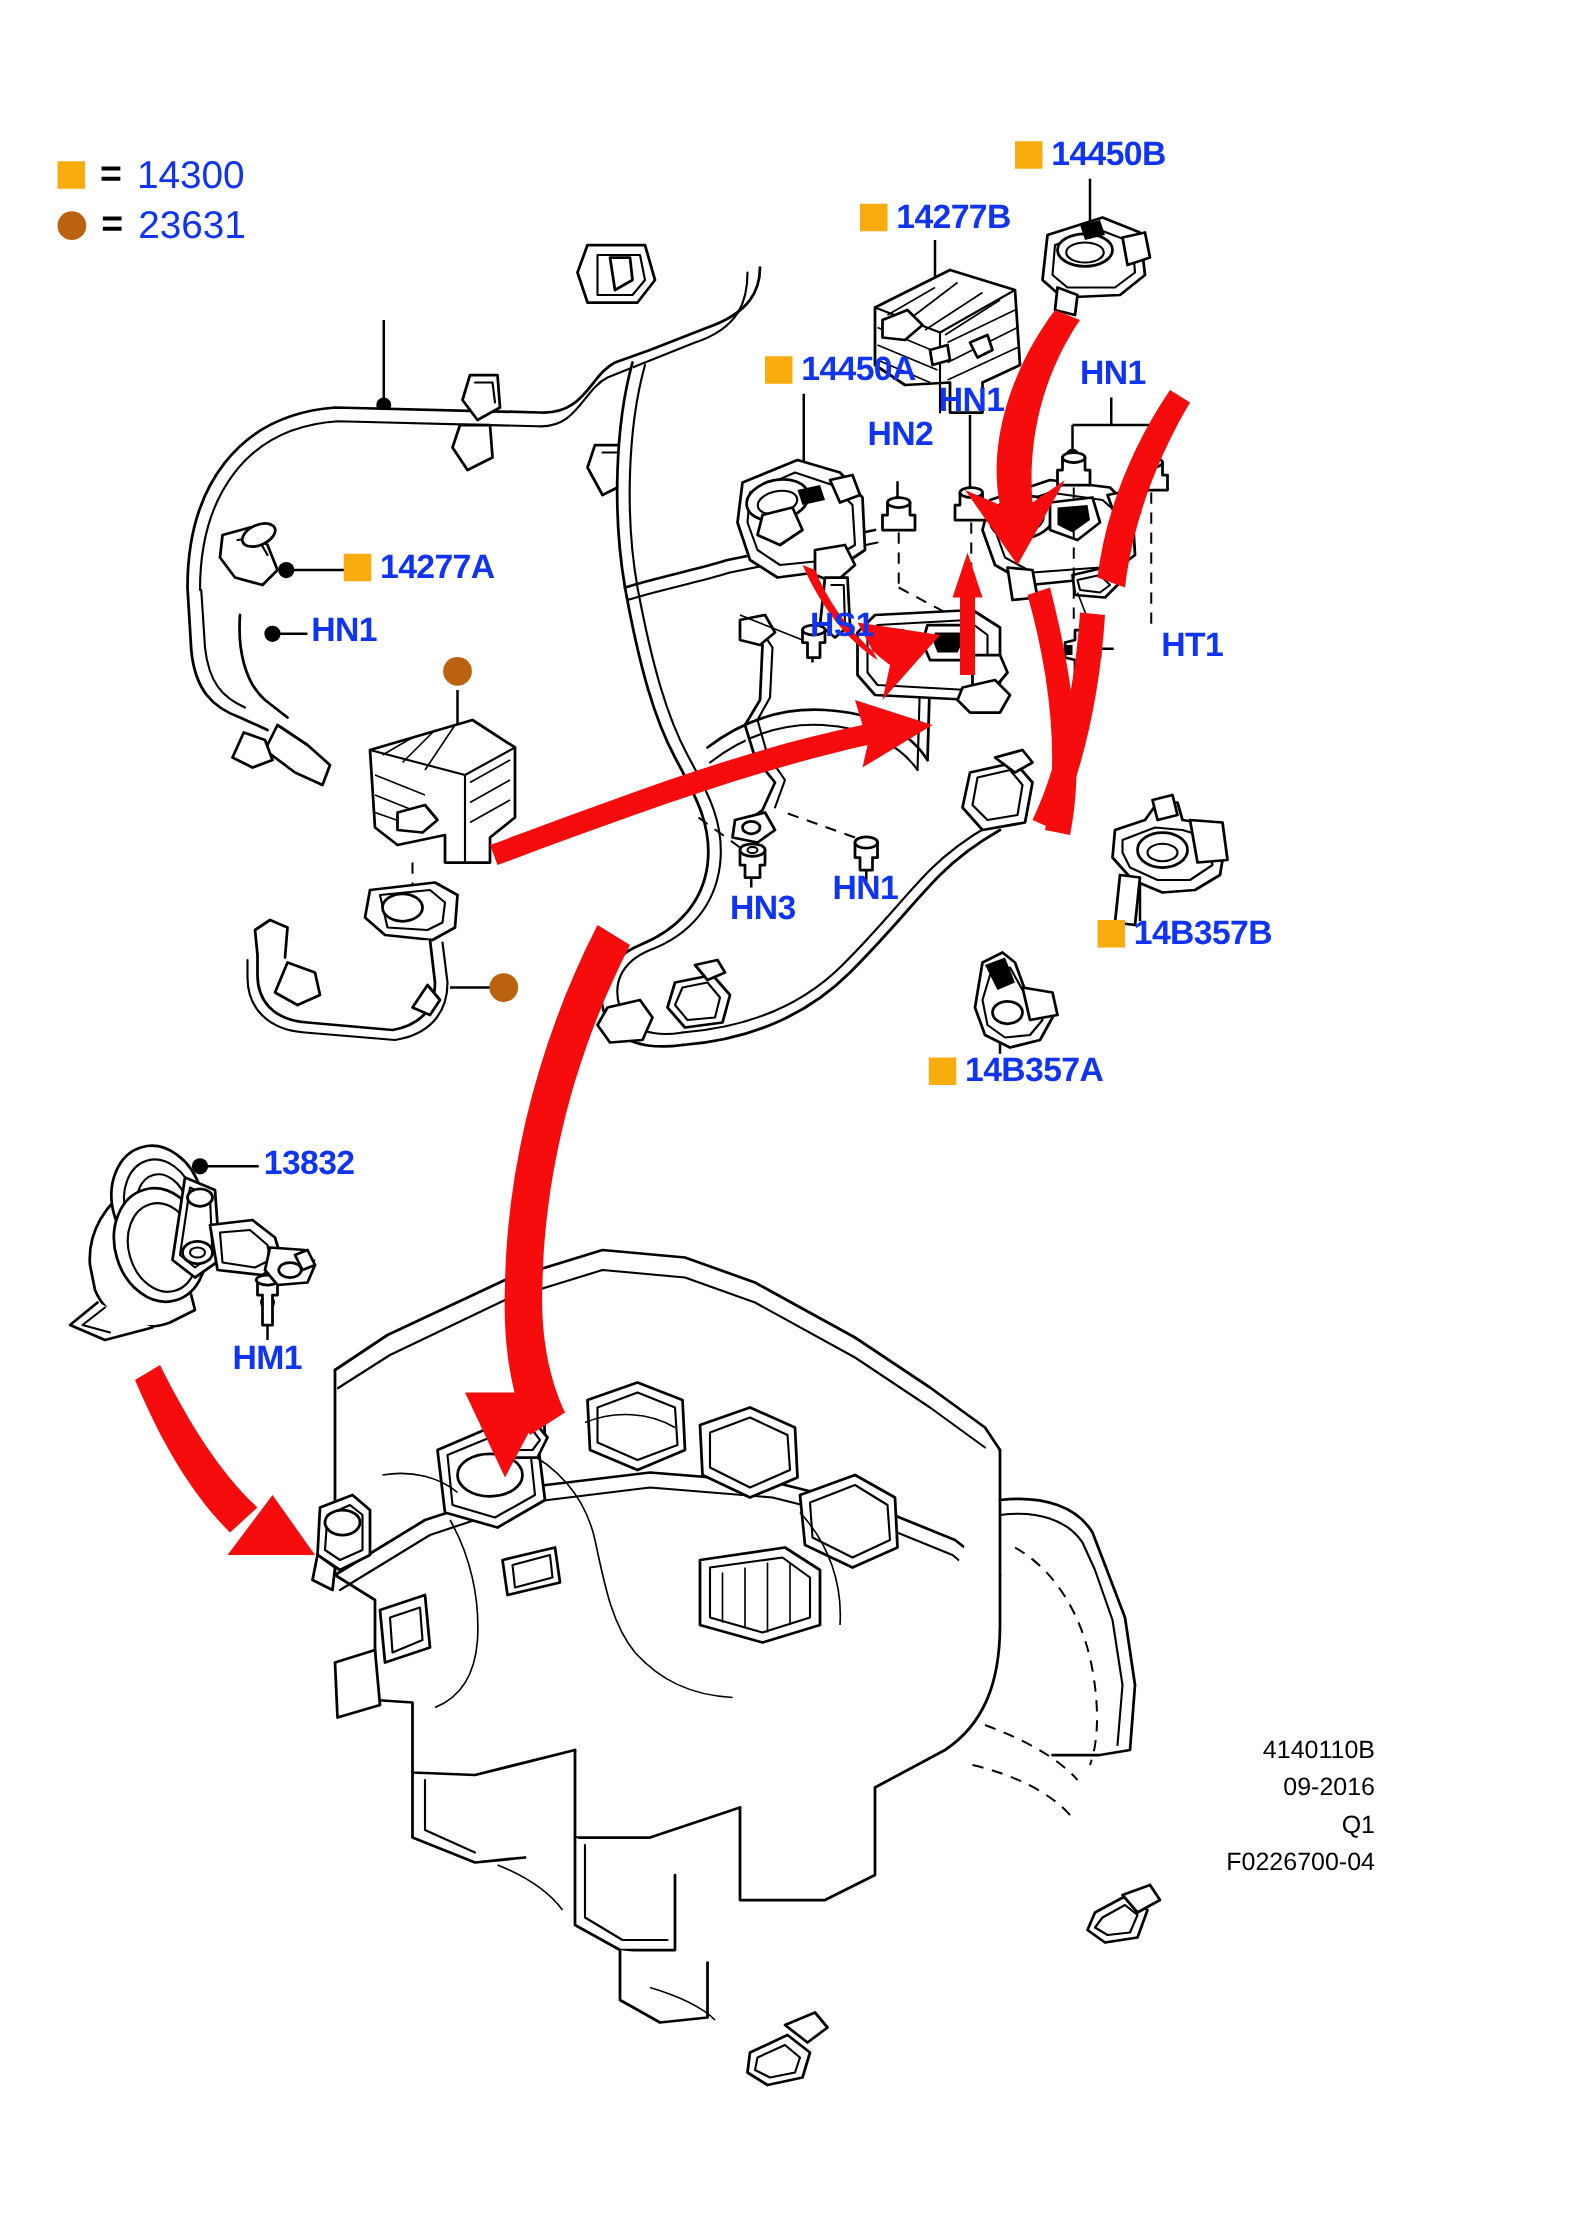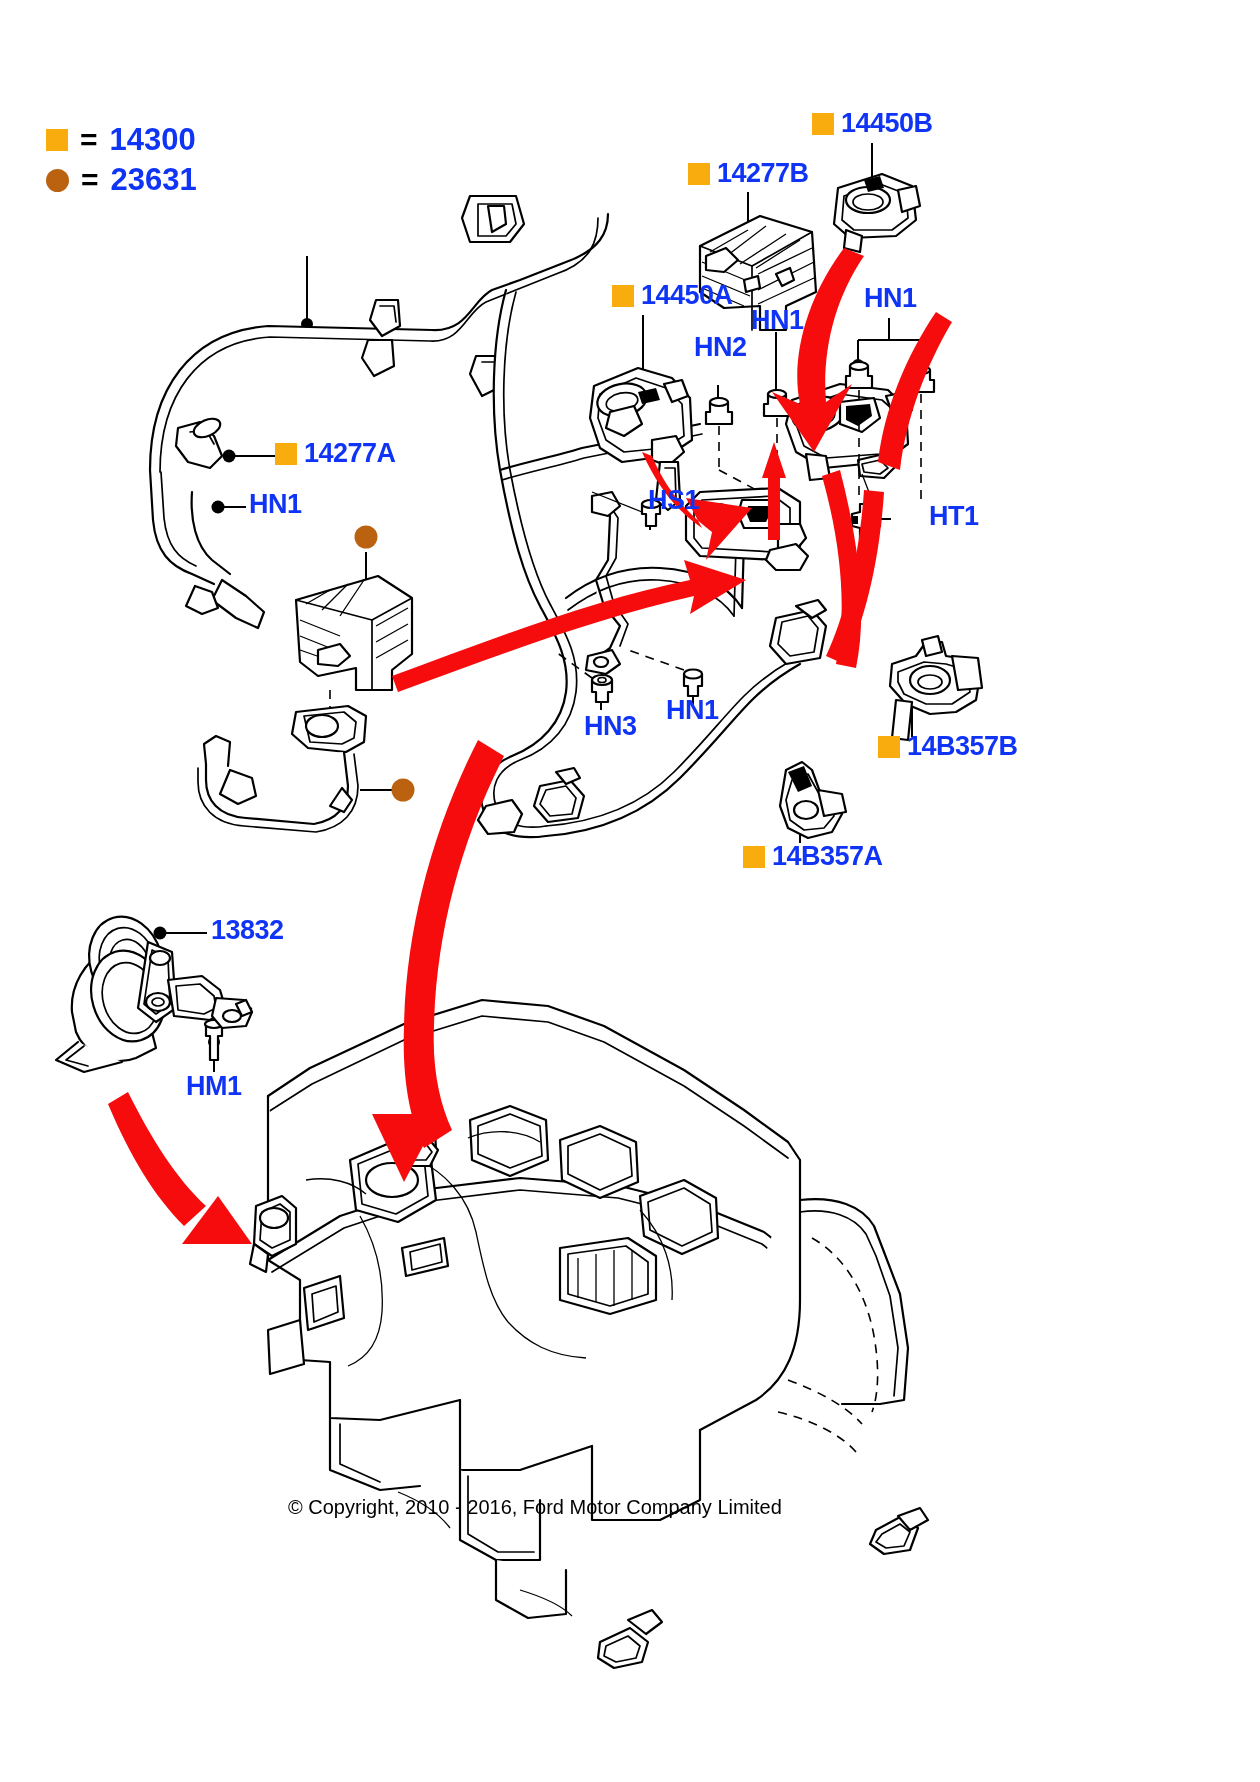--- a/index.html
+++ b/index.html
@@ -12,21 +12,21 @@
   .lbl{position:absolute;display:flex;align-items:center;gap:7px;
        white-space:nowrap;line-height:1;}
   .lbl .txt{color:#1034f5;font-weight:bold;font-size:27px;letter-spacing:-0.5px;}
   .sq{width:22px;height:22px;background:#f9ac0e;display:inline-block;flex:0 0 auto;}
   .ci{width:23px;height:23px;border-radius:50%;background:#bb6210;display:inline-block;flex:0 0 auto;}
 
   
   #legend{position:absolute;left:46px;top:120px;}
   #legend .row{display:flex;align-items:center;gap:12px;height:40px;}
   #legend .eq{color:#000;font-weight:bold;font-size:30px;}
-  #legend .code{color:#1034f5;font-weight:bold;font-size:31px;}
+  #legend .code{color:#1034f5;font-weight:normal;font-size:31px;}
 
   
   #copyright{position:absolute;left:288px;top:1496px;font-size:20px;color:#000;
              font-family:"Liberation Sans", sans-serif;}
   #docmeta{position:absolute;right:160px;top:1385px;text-align:right;font-size:20px;
            color:#000;line-height:30px;}
   #docmeta div{display:block;}
 
   svg{position:absolute;left:0;top:0;}
   .ln{stroke:#000;stroke-width:2;fill:none;}
@@ -502,16 +502,21 @@
   </div>
 
   <div class="lbl" style="left:211px;top:917px">
     <span class="txt">13832</span>
   </div>
 
   <div class="lbl" style="left:186px;top:1073px">
     <span class="txt">HM1</span>
   </div>
 
-  <div id="copyright">© Copyright, 2010 - 2016, Ford Motor Company Limited</div>
-
+
+  <div id="docmeta">
+    <div>4140110B</div>
+    <div>09-2016</div>
+    <div>Q1</div>
+    <div>F0226700-04</div>
+  </div>
 
 </div>
 
 </body></html>

